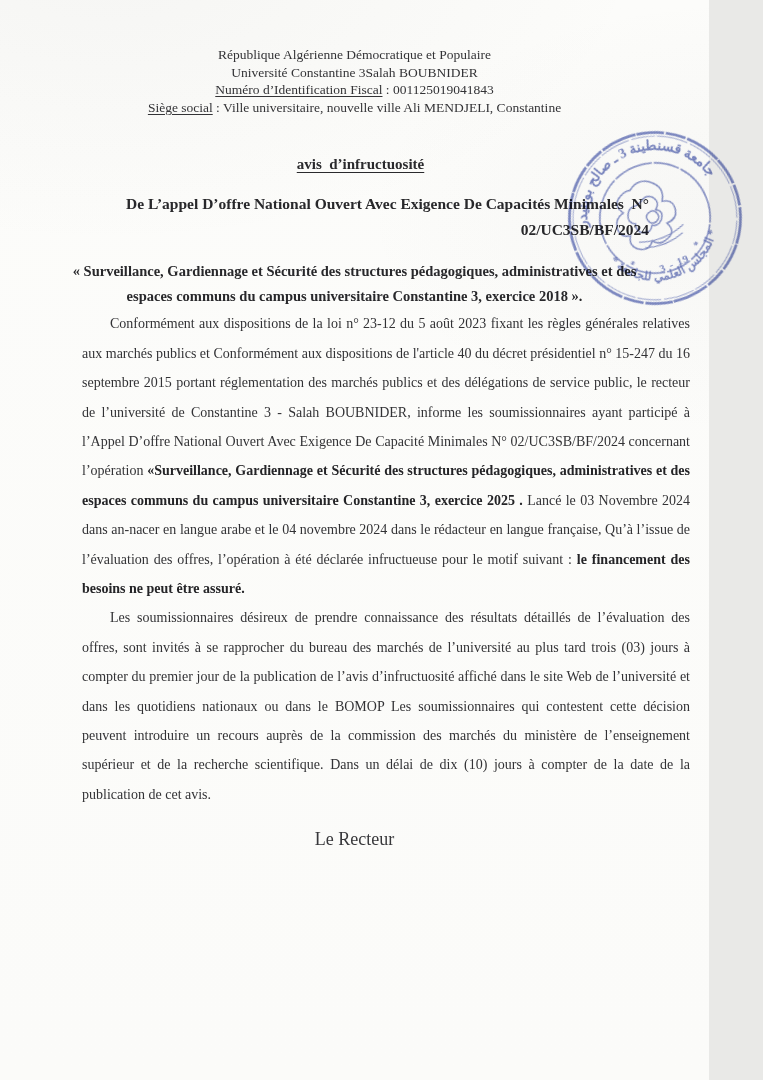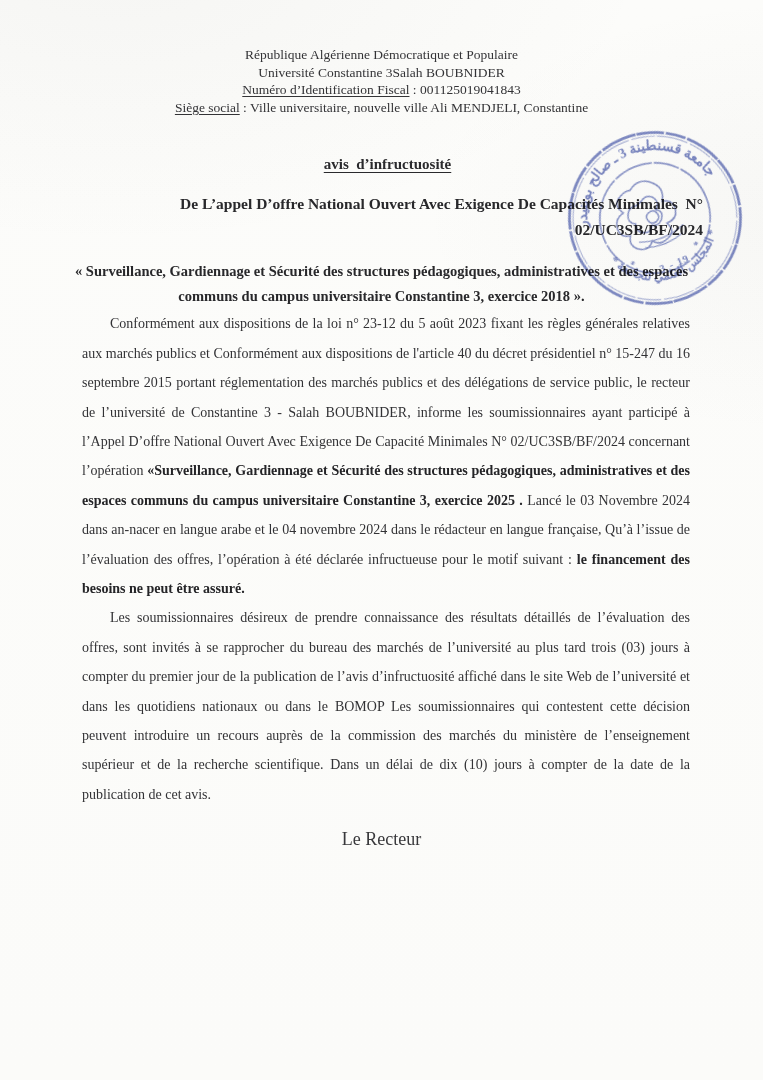--- a/index.html
+++ b/index.html
@@ -2,21 +2,21 @@
 <html><head>
 <meta charset="utf-8">
 <style>
   html,body{margin:0;padding:0;}
   body{
     width:763px;height:1080px;overflow:hidden;
     background:#e9e9e7;
     font-family:"Liberation Serif","DejaVu Serif",serif;
   }
   .page{
-    position:relative;width:763px;height:1080px;
+    position:relative;width:709px;height:1080px;
     background:
       radial-gradient(900px 500px at 15% -5%, rgba(120,120,118,0.05), transparent 60%),
       radial-gradient(700px 400px at 105% 20%, rgba(120,120,118,0.04), transparent 55%),
       linear-gradient(#fcfcfa,#fbfbf9);
     color:#2d2d30;
   }
   
   .doc-header{
     padding-top:46px;
     text-align:center;

